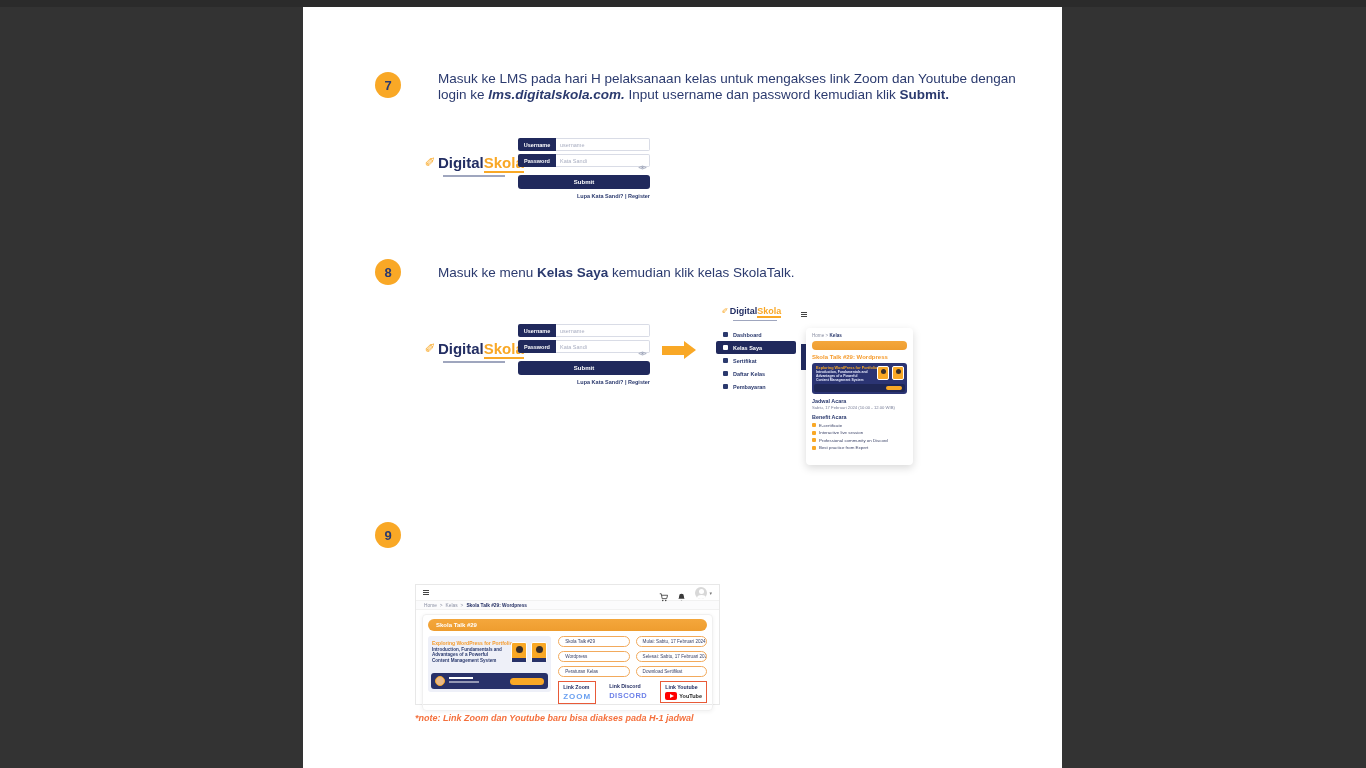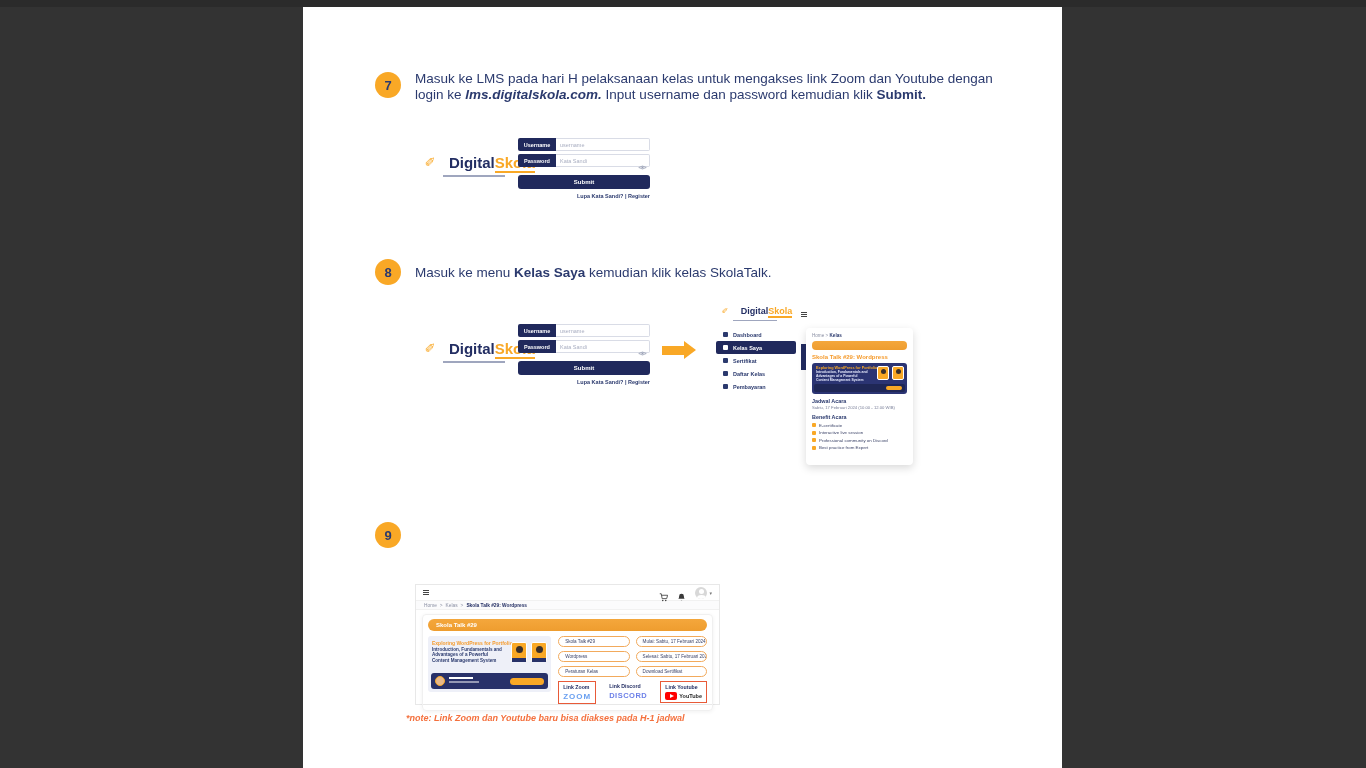--- a/index.html
+++ b/index.html
@@ -6,28 +6,28 @@
   html,body { width:1366px; height:768px; overflow:hidden; background:#333333;
               font-family:"Liberation Sans", sans-serif; }
   .stage { position:relative; width:1366px; height:768px; background:#333333; }
   .topstrip { position:absolute; left:0; top:0; width:1366px; height:7px; background:#2b2b2b; }
   .paper { position:absolute; left:303px; top:7px; width:759px; height:761px; background:#ffffff; }
 
   
   .badge { position:absolute; width:26px; height:26px; border-radius:50%; background:#f9a826;
            color:#2b3a6e; font-weight:bold; font-size:13px; display:flex; align-items:center;
            justify-content:center; }
-  .step-text { position:absolute; width:600px; font-size:13.5px; line-height:16px; color:#2b3a6e; }
+  .step-text { position:absolute; width:600px; font-size:13.5px; line-height:16px; color:#2b3a6e;margin-left:23px; }
   .step-text b { font-weight:bold; }
   .step-text .bi { font-weight:bold; font-style:italic; }
 
   
   .brand { display:flex; align-items:flex-start; white-space:nowrap; position:relative; }
   .brand .pencil { color:#f9a826; transform:rotate(-90deg); display:inline-block; }
-  .brand-digital { color:#232e63; font-weight:bold;margin-left:11px; }
+  .brand-digital { color:#232e63; font-weight:bold; }
   .brand-skola { color:#f9a826; font-weight:bold; border-bottom:2px solid #f9a826; }
   .brand-tagline { position:absolute; left:18px; bottom:-4px; height:2px; width:62px;
                    background:rgba(43,58,110,.45); }
 
   
   .login-shot { position:absolute; width:228px; }
   .login-shot .brand { position:absolute; left:0; font-size:15px; }
   .login-shot .pencil { font-size:13px; margin-right:2px; }
   .lform { position:absolute; left:93px; top:0; width:132px; }
   .form-row { display:flex; align-items:stretch; height:13px; margin-bottom:3px; position:relative; }
@@ -387,16 +387,16 @@
                   <span class="yt-badge"></span>
                   <span class="yt-word">YouTube</span>
                 </div>
               </div>
             </div>
           </div>
         </div>
       </div>
     </div>
 
-    <div class="note" style="left:103px; top:706px;">*note: Link Zoom dan Youtube baru bisa diakses pada H-1 jadwal</div>
+    <div class="note" style="left:112px; top:706px;">*note: Link Zoom dan Youtube baru bisa diakses pada H-1 jadwal</div>
 
   </div>
 </div>
 
 </body></html>

